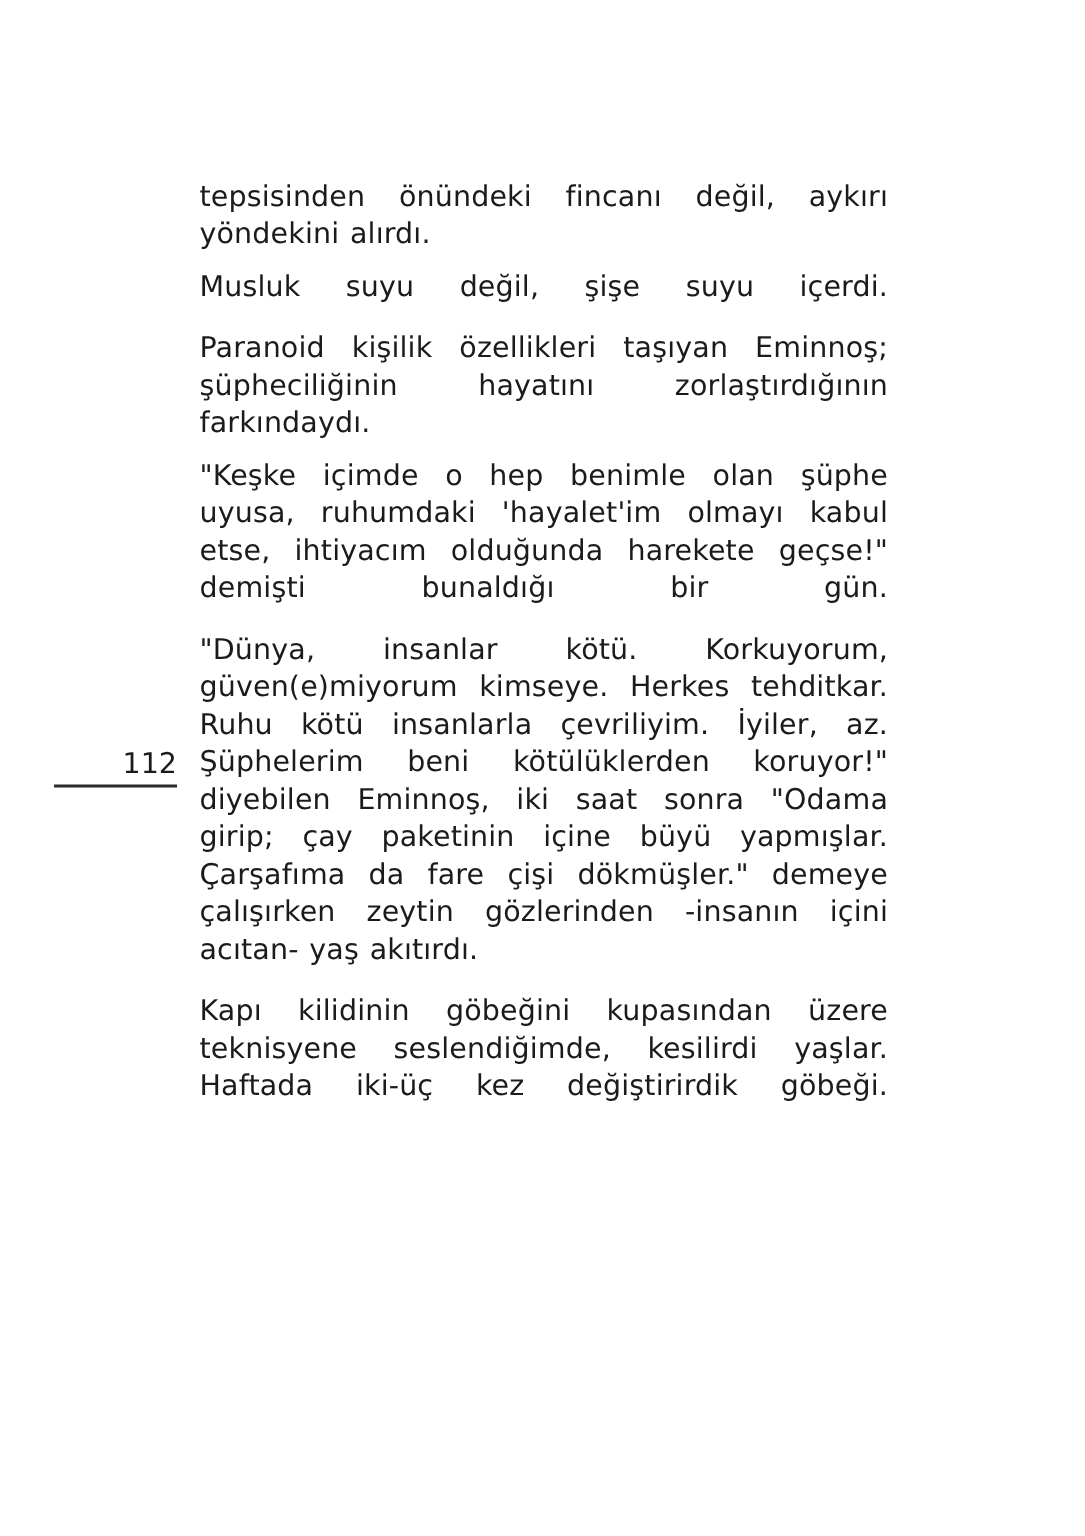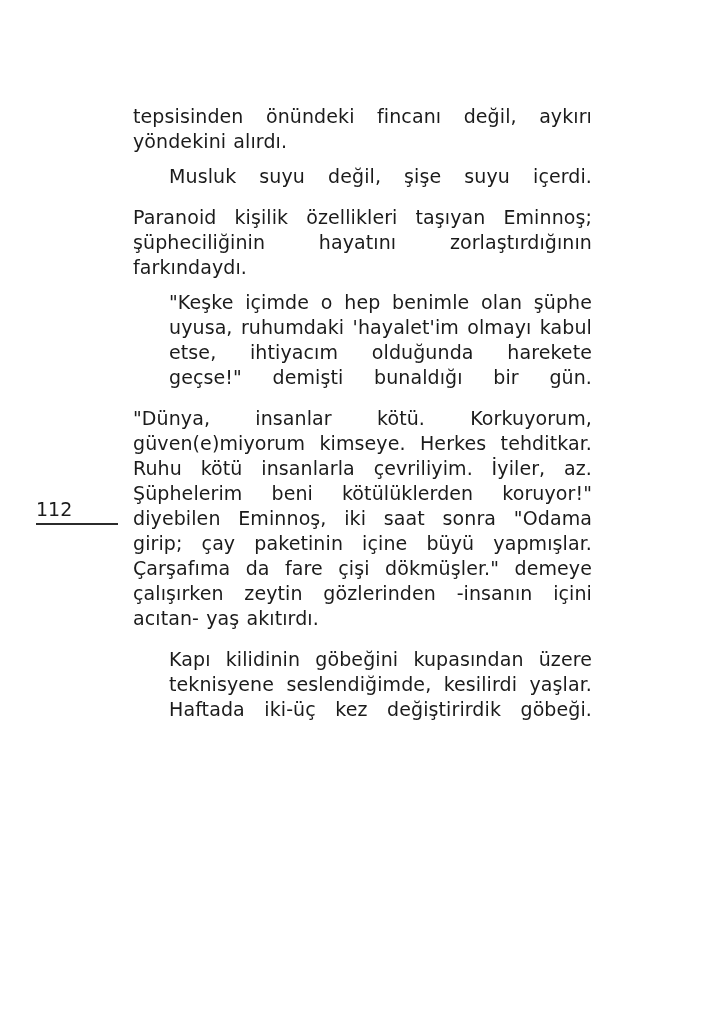--- a/index.html
+++ b/index.html
@@ -16,46 +16,45 @@
     color: #1b1b1b;
   }
   .book-page {
     position: absolute;
     inset: 0;
     background: #ffffff;
   }
   .page-text {
     position: absolute;
     left: 133px;
-    top: 104px;
+    top: 119px;
     width: 459px;
   }
   p.para {
     margin: 0 0 10px 0;
     font-size: 19px;
     line-height: 25px;
     text-align: justify;
     letter-spacing: 0.1px;
     word-spacing: 1px;
   }
   p.para.gap-before {
     margin-top: 16px;
   }
   p.para.justify-last {
     text-align-last: justify;
-    margin-left: 36px;
   }
   .italic {
   }
   .page-number {
     position: absolute;
     left: 36px;
     top: 497px;
     width: 82px;
-    text-align: left;
+    text-align: right;
     font-size: 19px;
     line-height: 25px;
     color: #1b1b1b;
     border-bottom: 2px solid #2b2b2b;
     padding-bottom: 1px;
   }
 </style>
 </head>
 <body>
 

